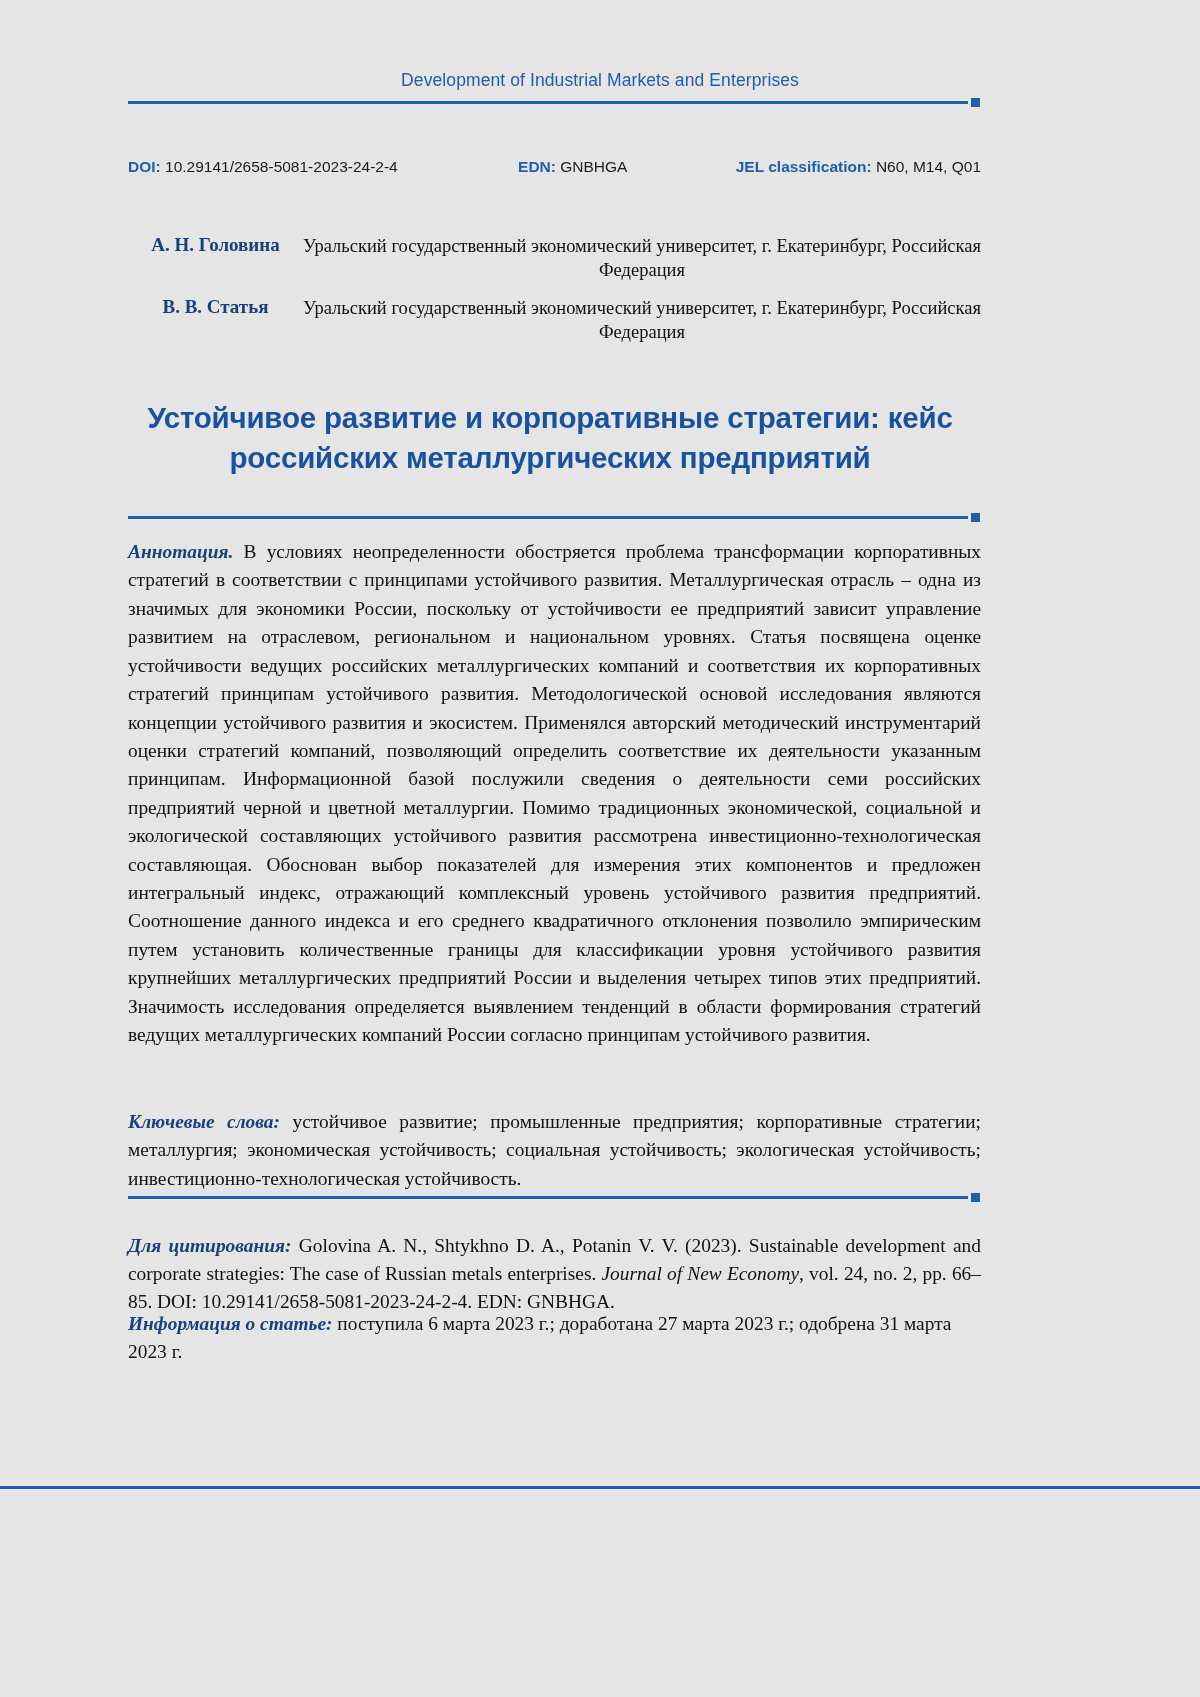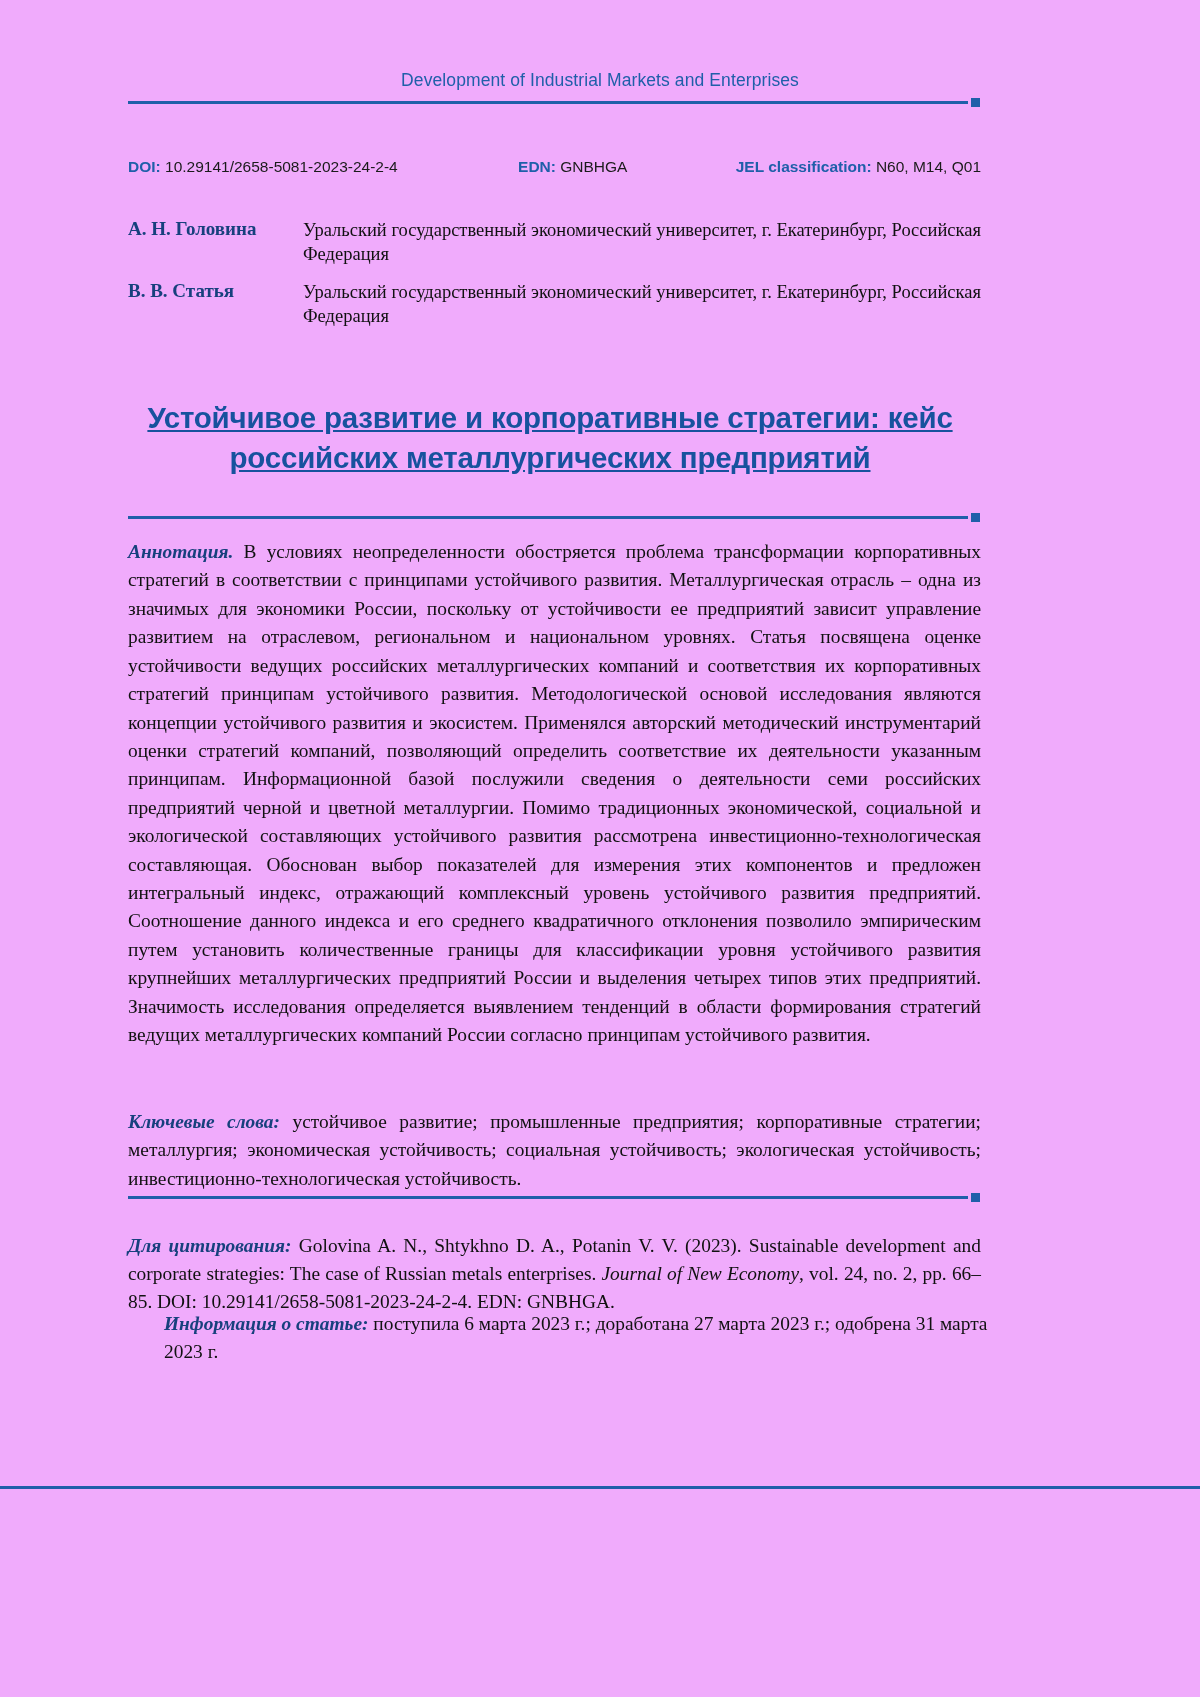--- a/index.html
+++ b/index.html
@@ -4,21 +4,21 @@
 <style>
   html, body {
     margin: 0;
     padding: 0;
     background: #ffffff;
   }
   .page {
     position: relative;
     width: 1200px;
     height: 1697px;
-    background: #f0abfc;
+    background: #e5e5e5;
     font-family: "Liberation Serif", serif;
     overflow: hidden;
   }
 
   
   .runhead {
     position: absolute;
     top: 70px;
     left: 0;
     width: 1200px;
@@ -62,23 +62,24 @@
     font-weight: bold;
     margin-top: 32px;
   }
   .metaline .doi { margin-left: 0; }
   .metaline .edn { margin-left: 60px; }
   .metaline .jel { margin-left: 48px; }
 
   
   .authors {
     position: absolute;
-    top: 218px;
-    left: 128px;
-    width: 853px;
+    top: 234px;
+    left: 128px;
+    width: 853px;
+    text-align: center;
   }
   .author-row {
     display: flex;
     margin-bottom: 14px;
   }
   .author-name {
     width: 175px;
     flex: 0 0 175px;
     font-size: 19px;
     font-weight: bold;
@@ -98,21 +99,20 @@
     top: 398px;
     left: 110px;
     width: 880px;
     text-align: center;
     font-family: "Liberation Sans", sans-serif;
     font-size: 29.5px;
     font-weight: bold;
     color: #17529e;
     line-height: 1.36;
     letter-spacing: -0.2px;
-    text-decoration: underline;
   }
 
   .rule-mid {
     position: absolute;
     top: 516px;
     left: 128px;
     width: 840px;
     height: 3px;
     background: #1f5fa9;
   }
@@ -185,21 +185,20 @@
   .citation .em { font-style: italic; }
   .artinfo {
     position: absolute;
     top: 1310px;
     left: 128px;
     width: 853px;
     font-size: 19.4px;
     line-height: 1.45;
     text-align: left;
     color: #111111;
-    margin-left: 36px;
   }
 
   
   .foot-rule {
     position: absolute;
     top: 1486px;
     left: 0;
     width: 1200px;
     height: 3px;
     background: #1f5fa9;

